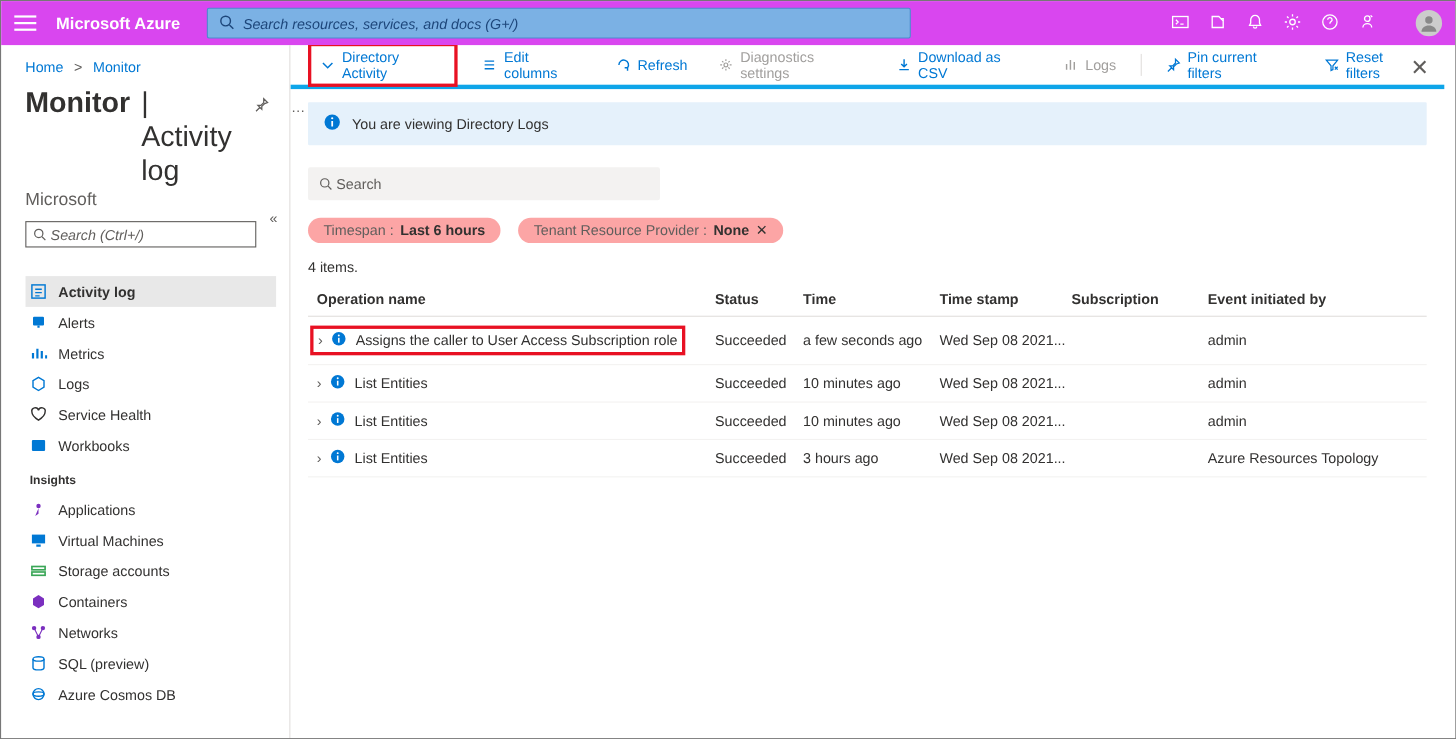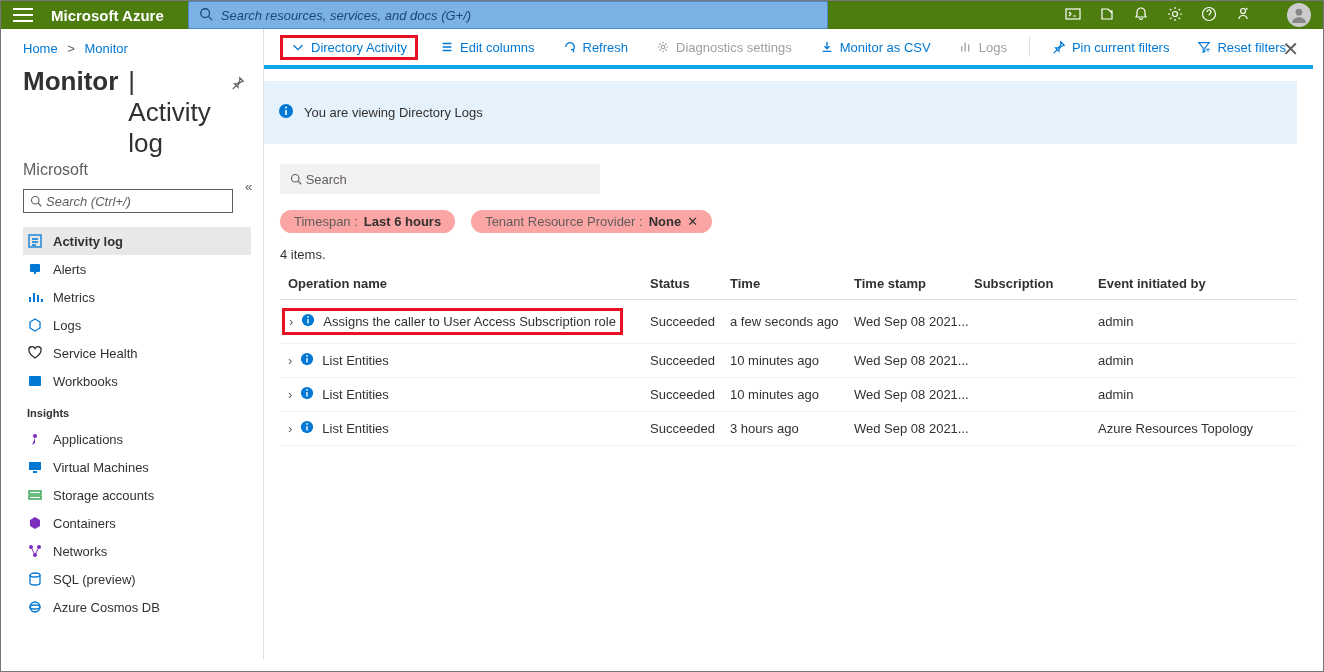--- a/index.html
+++ b/index.html
@@ -1,50 +1,50 @@
 <!DOCTYPE html>
 <html><head>
 <meta charset="utf-8">
 <style>
 * { box-sizing: border-box; margin: 0; padding: 0; }
 body { font-family: "Segoe UI", Arial, sans-serif; font-size: 13px; color: #323130; background: #fff; width: 1324px; height: 672px; overflow: hidden; border: 1px solid #777; }
-.topbar { height: 28px; background: #4d7c0f; display: flex; align-items: center; padding: 0 12px; color: #fff; }
+.topbar { height: 40px; background: #d946ef; display: flex; align-items: center; padding: 0 12px; color: #fff; }
 .hamburger { width: 20px; height: 14px; margin-right: 18px; display: flex; flex-direction: column; justify-content: space-between; cursor: pointer; }
 .hamburger span { height: 2px; background: #fff; }
 .brand { font-size: 15px; font-weight: 600; margin-right: 24px; }
 .topsearch { flex: 0 0 640px; height: 28px; background: #7bb1e4; border: 1px solid #4a8cce; border-radius: 2px; display: flex; align-items: center; padding: 0 10px; color: #1d467a; font-style: italic; }
 .topsearch .sicon { margin-right: 8px; }
 .topicons { margin-left: auto; display: flex; align-items: center; gap: 18px; }
 .topicons .ticon { cursor: pointer; }
 .avatar { width: 24px; height: 24px; border-radius: 50%; background: #ccc; margin-left: 18px; display:flex; align-items:center; justify-content:center; }
 .content { display: flex; height: calc(100% - 40px); border-radius: 15px; }
 .leftarea { width: 262px; flex-shrink: 0; padding: 12px 0 0 22px; }
 .crumbs { font-size: 13px; margin-bottom: 10px; }
 .crumbs a { color: #0078d4; text-decoration: none; }
 .crumbs .sep { margin: 0 6px; color: #605e5c; }
 .titlebar { display: flex; align-items: baseline; gap: 10px; margin-bottom: 2px; }
 .titlebar h1 { font-size: 26px; font-weight: 600; }
 .titlebar .sub { font-size: 26px; font-weight: 400; }
 .subtitle { font-size: 16px; color: #605e5c; margin-bottom: 10px; }
-.sidesearch { width: 210px; height: 24px; border: 1px solid #605e5c; display: flex; align-items: center; padding: 0 6px; font-style: italic; color: #605e5c; margin-bottom: 14px; }
+.sidesearch { width: 210px; height: 24px; border: 1px solid #605e5c; display: flex; align-items: center; padding: 0 6px; font-style: italic; color: #605e5c; margin-bottom: 26px; }
 .sidesearch svg { margin-right: 4px; }
 .collapse { position: absolute; left: 244px; top: 150px; cursor:pointer; color:#605e5c; }
 .sidenav { overflow-y: auto; height: calc(100% - 136px); }
 .navitem { display: flex; align-items: center; padding: 6px 0 6px 4px; cursor: pointer; width: 228px; }
 .navitem.active { background: #e8e8e8; font-weight: 600; }
 .navitem .nicon { width: 16px; height: 16px; margin-right: 10px; flex-shrink:0; }
 .navgroup { font-size: 11px; font-weight: 700; color: #323130; margin: 12px 0 6px 4px; }
 .main { flex: 1; border-left: 1px solid #e1dfdd; overflow-y: auto; position: relative; padding-right:10px; }
 .toolbar { height: 40px; border-bottom: 4px solid #0ea5e9; display: flex; align-items: center; padding: 0 16px; gap: 16px; font-size: 13px; }
 .tbitem { display: flex; align-items: center; gap: 6px; cursor: pointer; color: #323130; padding: 4px 6px; }
 .tbitem.blue { color: #0078d4; }
 .tbitem.muted { color: #a19f9d; }
 .redbox { border: 3px solid #e81123; padding: 2px 8px; }
 .tbsep { width:1px; height:20px; background:#e1dfdd; }
-.infobar { margin: 12px 16px 0 0; background: #e5f1fb; padding: 22px 14px; display: flex; align-items: center; color: #323130; border-radius:1px; }
+.infobar { margin: 12px 16px 0 16px; background: #e5f1fb; padding: 10px 14px; display: flex; align-items: center; color: #323130; border-radius:1px; }
 .infobar .inficon { color: #0078d4; margin-right: 10px; }
 .innersearch { margin: 20px 16px 0 16px; width: 320px; height: 30px; background: #f3f2f1; border-radius: 2px; display: flex; align-items: center; padding: 0 10px; color: #605e5c; }
 .pills { margin: 16px 16px 0 16px; display: flex; gap: 16px; }
 .pill { background: #fca5a5; border-radius: 14px; padding: 4px 14px; font-size: 13px; display:flex; align-items:center; gap:6px; cursor:pointer; }
 .pill .pk { color:#605e5c; }
 .pill .pv { font-weight:600; }
 .count { margin: 14px 16px 6px 16px; font-size: 13px; }
 .table { margin: 0 16px; }
 .thead { display: flex; padding: 8px 0; border-bottom: 1px solid #e1dfdd; font-weight: 600; }
 .trow { display: flex; align-items: center; padding: 8px 0; border-bottom: 1px solid #f3f2f1; }
@@ -254,21 +254,21 @@
         <svg width="14" height="14" viewBox="0 0 16 16" fill="none" stroke="#a19f9d" stroke-width="1.3">
             <circle cx="8" cy="8" r="2"></circle>
             <path d="M8 2v2M8 12v2M2 8h2M12 8h2M4 4l1.4 1.4M10.6 10.6L12 12M12 4l-1.4 1.4M5.4 10.6L4 12"></path>
           </svg>
         <span>Diagnostics settings</span>
       </div>
       <div class="tbitem blue">
         <svg width="14" height="14" viewBox="0 0 16 16" fill="none" stroke="#0078d4" stroke-width="1.5">
             <path d="M8 2v8M5 7l3 3 3-3M3 13h10"></path>
           </svg>
-        <span>Monitor as CSV</span>
+        <span>Download as CSV</span>
       </div>
       <div class="tbitem muted">
         <svg width="14" height="14" viewBox="0 0 16 16" fill="none" stroke="#a19f9d" stroke-width="1.5">
             <path d="M3 13V7M7 13V3M11 13V5"></path>
           </svg>
         <span>Logs</span>
       </div>
       <div class="tbsep"></div>
       <div class="tbitem blue">
         <svg width="14" height="14" viewBox="0 0 16 16" fill="none" stroke="#0078d4" stroke-width="1.3">

